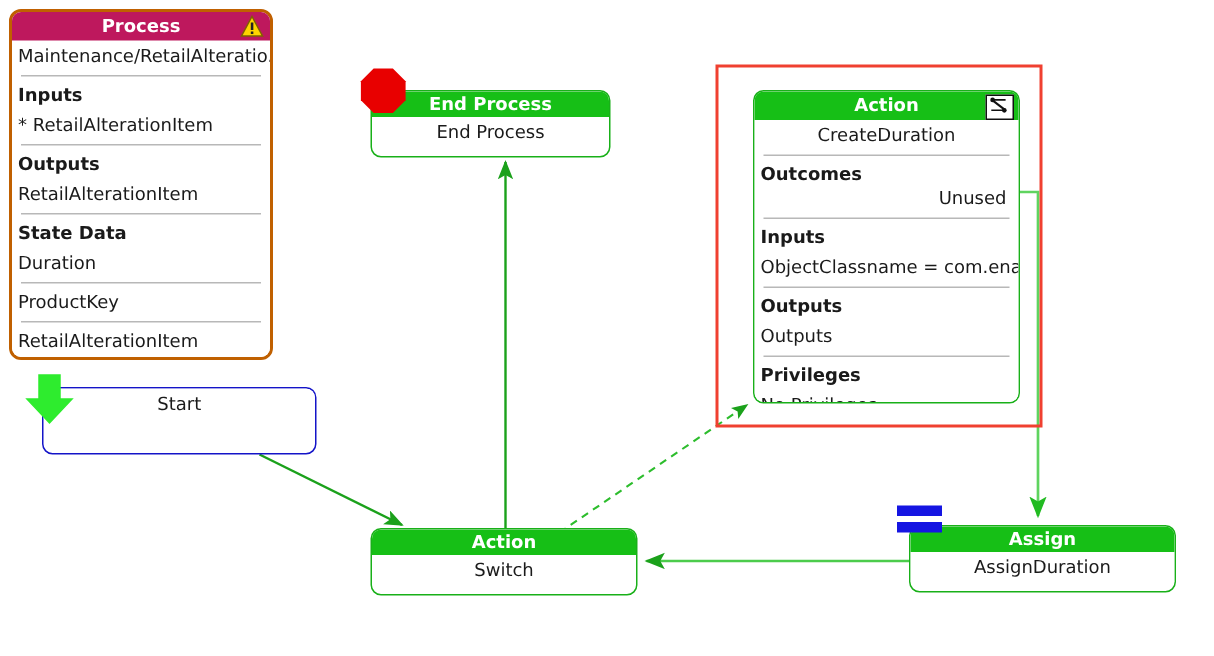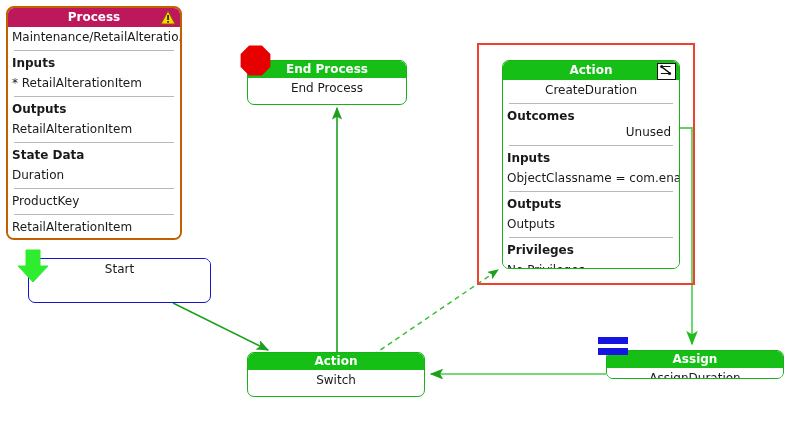--- a/index.html
+++ b/index.html
@@ -56,21 +56,21 @@
   #process-node .body{padding-bottom:2px;}
 
   
   .gnode{border:1px solid #19b019;}
   .gnode .hdr{background:#16bf16;}
 
   #endprocess-node{left:247px;top:60px;width:160px;height:45px;}
   #action-node{left:502px;top:60px;width:178px;height:209px;border:1px solid #19b019;}
   #action-node .hdr{background:#16bf16;height:19px;line-height:19px;}
   #switch-node{left:247px;top:352px;width:178px;height:45px;}
-  #assign-node{left:606px;top:350px;width:178px;height:29px;}
+  #assign-node{left:606px;top:350px;width:178px;height:45px;}
 
   .gnode .hdr, #action-node .hdr{color:#ffffff;}
 
   
   #state-node{
     left:28px;top:258px;width:183px;height:45px;
     border:1px solid #1414c8;
   }
   #state-node .hdr{background:#1818e0;}
 

